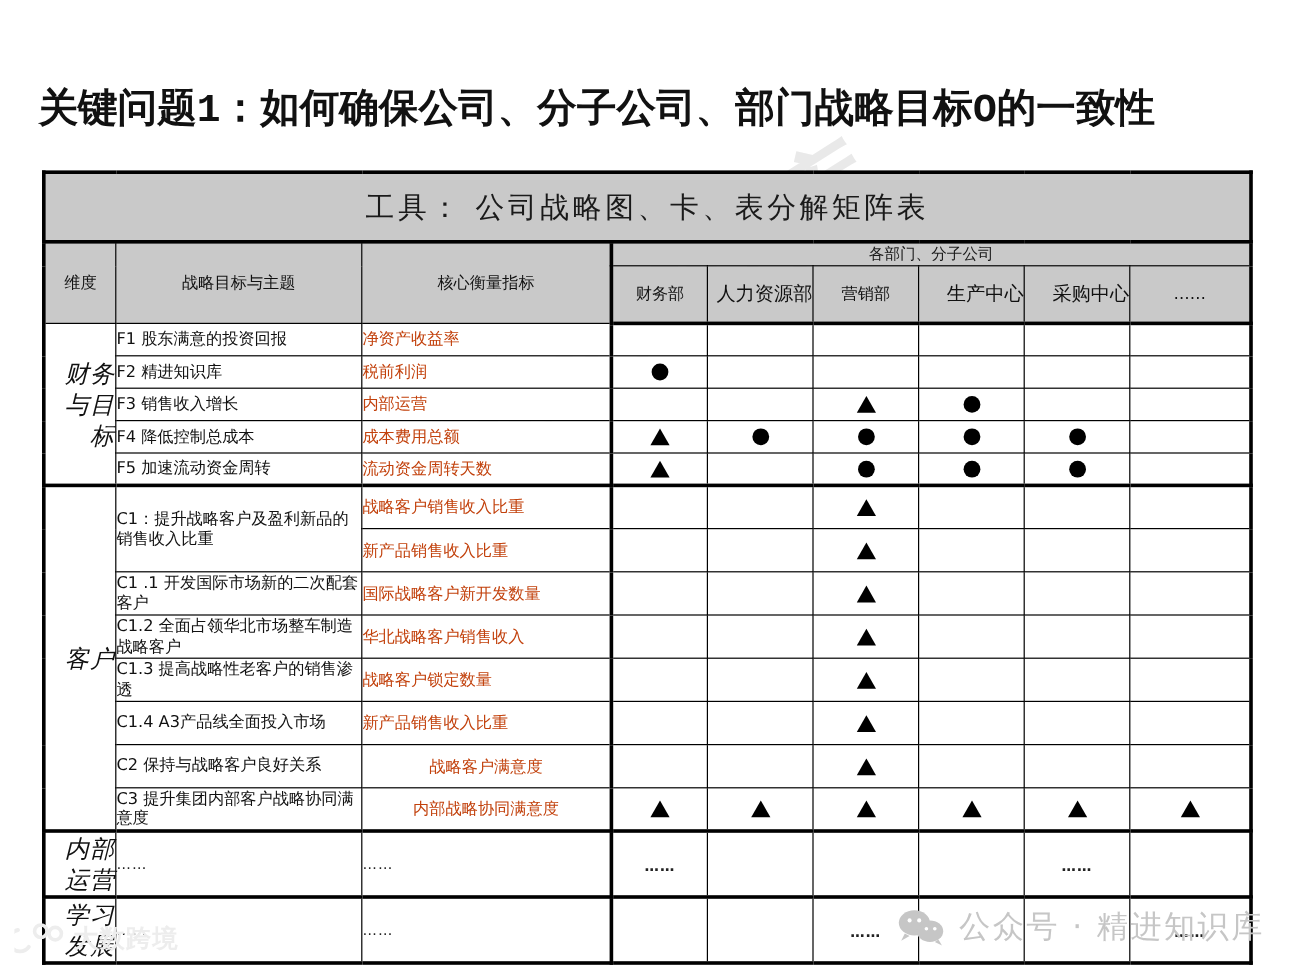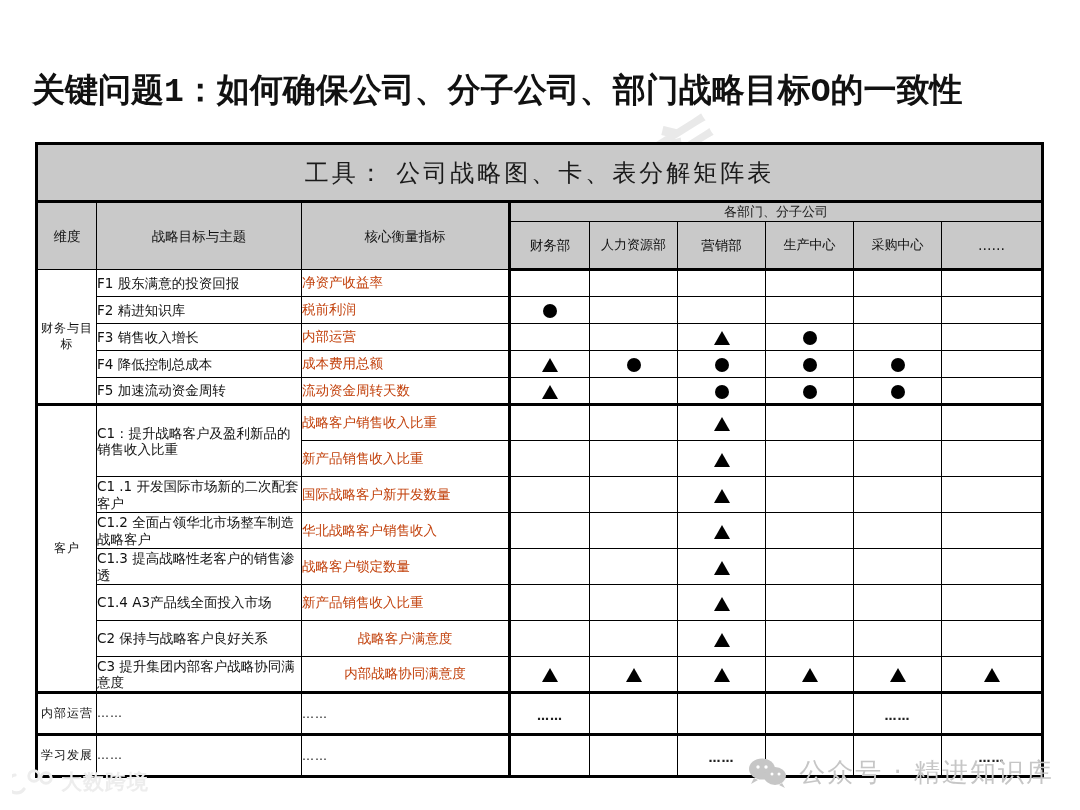--- a/index.html
+++ b/index.html
@@ -91,29 +91,30 @@
 
   .col-hdr {
     height: 48px;
     text-align: center;
     font-size: 13.5px;
     font-weight: bold;
     color: #111;
     line-height: 1.25;
     padding: 2px 2px;
   }
-  .col-hdr.small { font-size: 13px; }
+  .col-hdr.small { font-size: 16px; text-align: right; }
 
   .dim-cell {
-    text-align: center;
-    font-size: 12px;
+    text-align: right;
+    font-size: 20px;
     font-weight: bold;
     color: #111;
     line-height: 1.3;
     letter-spacing: 1px;
+    font-style: italic;
   }
 
   .obj-cell {
     font-size: 13.5px;
     color: #111;
     line-height: 1.22;
     padding: 2px 4px 2px 6px;
     text-align: left;
     font-weight: bold;
   }

